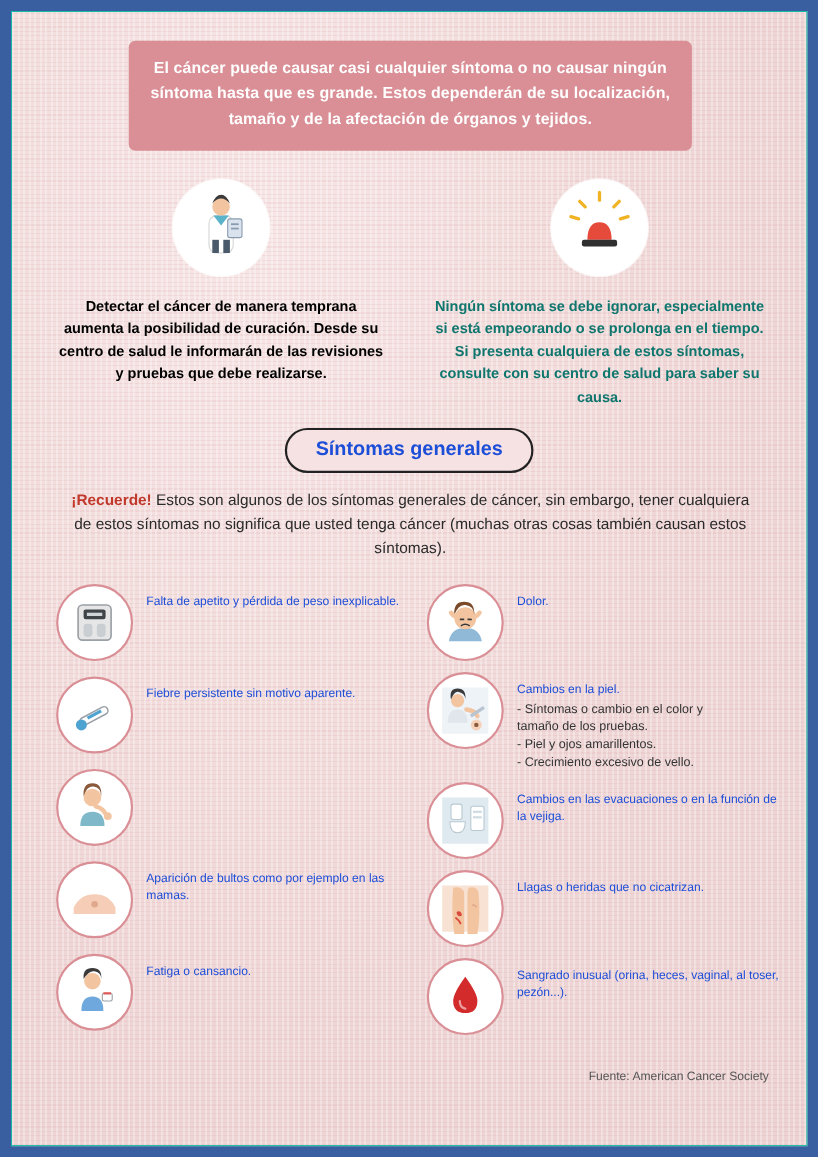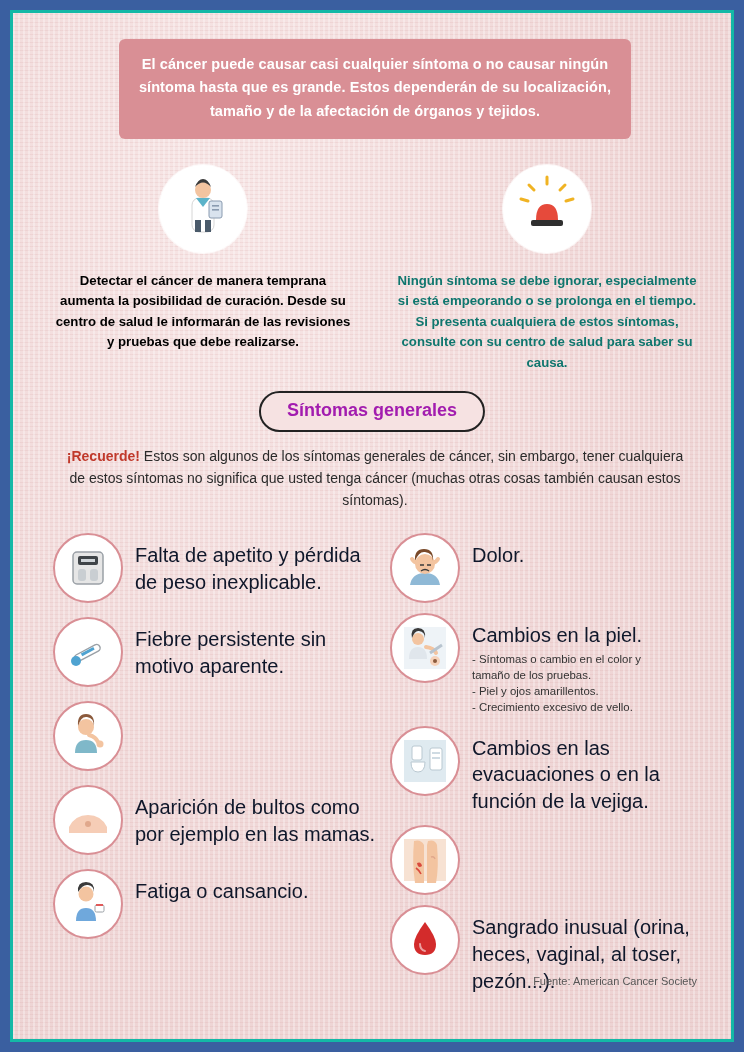--- a/index.html
+++ b/index.html
@@ -14,21 +14,21 @@
     width:744px;height:1052px;
     background:#3a5fa0;
     box-sizing:border-box;
     padding:10px;
   }
   .inner{
     position:relative;
     width:724px;height:1032px;
     background:#f3dede;
     box-sizing:border-box;
-    border:3px solid #14b8a6;
+    border:1px solid #14b8a6;
     overflow:hidden;
   }
   
   .inner:before{
     content:"";position:absolute;inset:0;
     background:
       repeating-linear-gradient(90deg, rgba(255,255,255,0.30) 0 2px, rgba(0,0,0,0) 2px 5px),
       repeating-linear-gradient(0deg, rgba(214,160,160,0.18) 0 1px, rgba(0,0,0,0) 1px 4px),
       radial-gradient(ellipse at 30% 20%, #f7e6e6 0%, #efd6d6 60%, #ecd2d2 100%);
     pointer-events:none;
@@ -67,21 +67,21 @@
     font-weight:bold;
   }
   .topcol.right p{color:#0f766e;}
 
   
   .pill{
     position:absolute;left:50%;transform:translateX(-50%);top:378px;
     border:2px solid #222;border-radius:22px;
     background:#f6e2e2;
     padding:7px 26px 9px;
-    font-size:18px;font-weight:bold;color:#a21caf;
+    font-size:18px;font-weight:bold;color:#1d4ed8;
     white-space:nowrap;
   }
 
   
   .recuerde{
     position:absolute;left:46px;top:432px;width:632px;
     text-align:center;color:#2a2a2a;
     font-size:14px;line-height:1.58;
   }
   .recuerde b{color:#c0392b;}
@@ -90,21 +90,21 @@
   .grid{position:absolute;left:40px;top:520px;width:660px;display:flex;gap:14px;}
   .col{width:323px;}
   .item{display:flex;align-items:flex-start;margin-bottom:14px;}
   .ic{
     width:66px;height:66px;min-width:66px;border-radius:50%;
     background:#ffffff;border:2px solid #d98f95;
     display:flex;align-items:center;justify-content:center;
     overflow:hidden;
   }
   .itxt{padding-left:12px;padding-top:9px;}
-  .itxt .t{font-size:20px;line-height:1.34;color:#0f172a;}
+  .itxt .t{font-size:11px;line-height:1.34;color:#1d4ed8;}
   .itxt .sub{font-size:11.4px;line-height:1.42;color:#333;margin-top:2px;}
   .itxt .sub div{white-space:nowrap;}
   .col.right .item{margin-bottom:10px;}
 
   .source{
     position:absolute;right:34px;top:962px;
     font-size:11px;color:#555;
   }
 
   
@@ -300,20 +300,23 @@
             <div class="ic">
               <svg width="46" height="46" viewBox="0 0 46 46">
                 <rect x="2" y="2" width="42" height="42" fill="#f7e2d3"></rect>
                 <path d="M12 4 q7 -2 10 4 l0 38 l-9 0 q-3 -20 -1 -42z" fill="#f3c4a0"></path>
                 <path d="M26 4 q7 -2 9 4 q2 22 -1 38 l-9 0 l0 -38z" fill="#f3c4a0"></path>
                 <path d="M15 26 q4 -2 5 3 q-4 3 -5 -3z" fill="#d94a3d"></path>
                 <path d="M14 31 q3 2 5 6" stroke="#d94a3d" stroke-width="1.6" fill="none"></path>
                 <path d="M29 20 q3 -1 4 2" stroke="#e0a88c" stroke-width="1.4" fill="none"></path>
               </svg>
             </div>
+            <div class="itxt">
+              <div class="t">Llagas o heridas que no cicatrizan.</div>
+            </div>
           </div>
 
           <div class="item">
             <div class="ic">
               <svg width="46" height="46" viewBox="0 0 46 46">
                 <path d="M23 5 q11 15 11 22 q0 11 -11 11 q-11 0 -11 -11 q0 -7 11 -22z" fill="#d32b2b"></path>
                 <path d="M18 27 q0 6 5 7" stroke="#ffffff" stroke-width="2" fill="none" opacity=".55" stroke-linecap="round"></path>
               </svg>
             </div>
             <div class="itxt">

